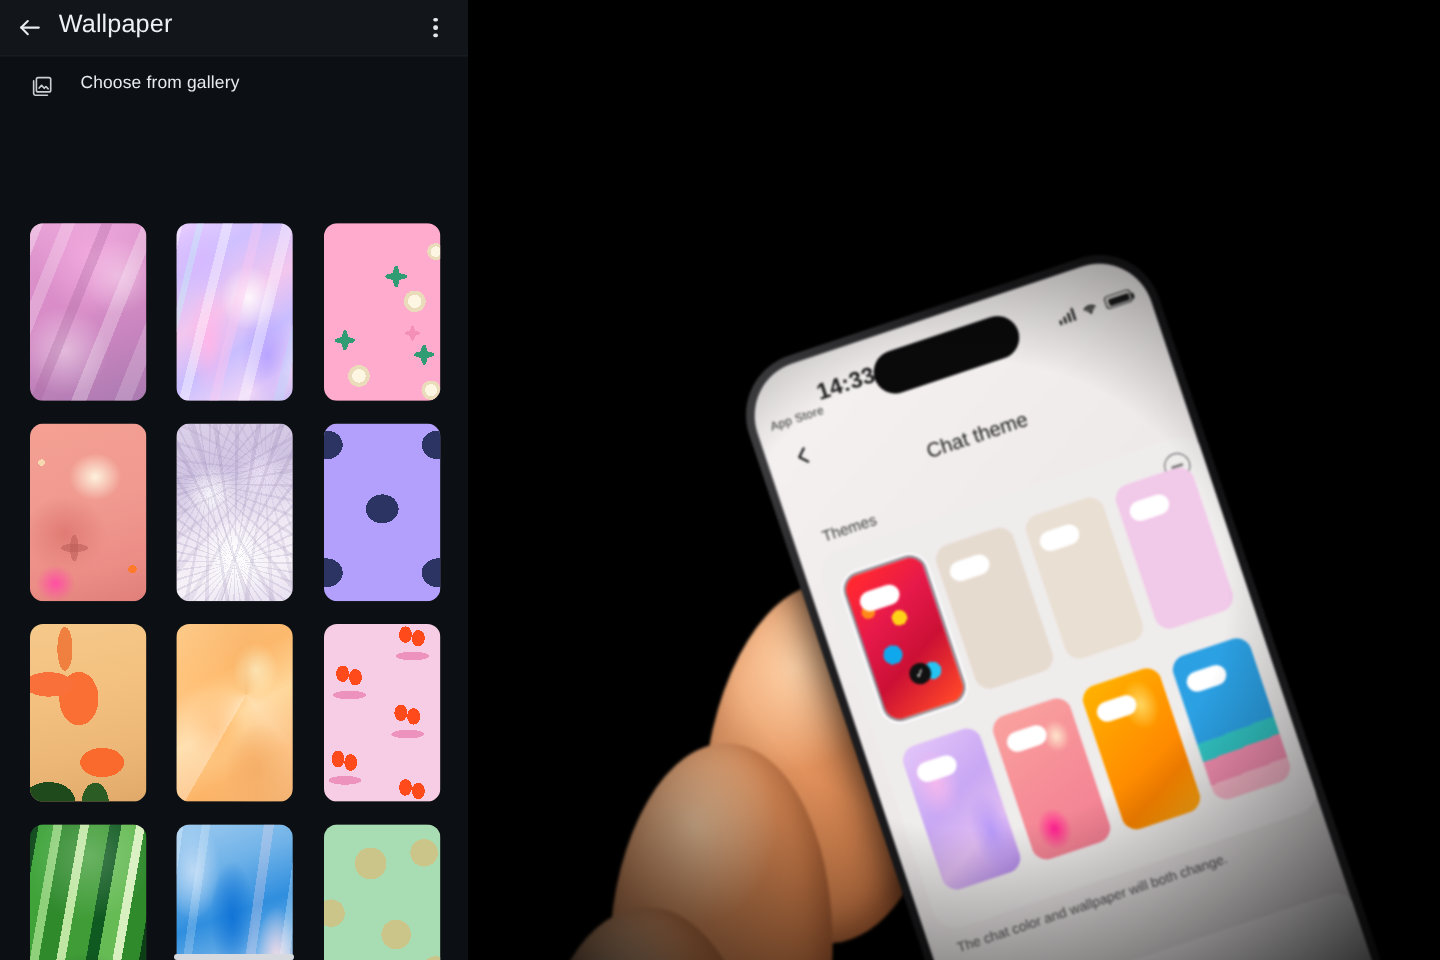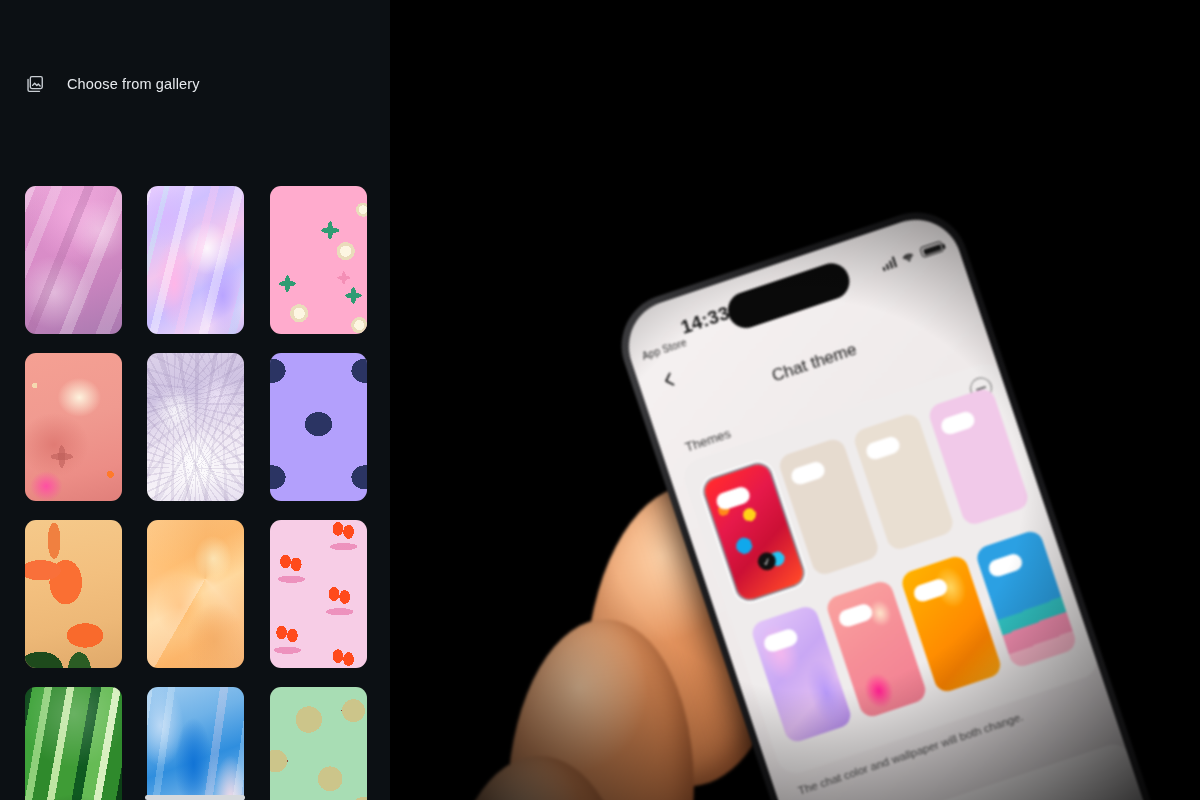--- a/index.html
+++ b/index.html
@@ -28,21 +28,21 @@
     color:#eef1f4; font-size:21px; letter-spacing:.1px; font-weight:400;
   }
   #overflow-btn {
     position:absolute; right:12px; top:8px; width:30px; height:30px;
     display:flex; flex-direction:column; align-items:center; justify-content:center; gap:3px;
   }
   #overflow-btn i { display:block; width:3.5px; height:3.5px; border-radius:50%; background:#e3e7eb; }
 
   .row-action {
     position:absolute; left:0; width:390px; height:46px;
-    display:flex; align-items:center;
+    display:flex; align-items:flex-start;
   }
   .row-action .ic {
     width:22px; height:22px; margin-left:23px; flex:0 0 22px;
     display:flex; align-items:center; justify-content:center;
   }
   .row-action .ic svg { width:22px; height:22px; display:block; }
   .row-action .lbl {
     margin-left:22px; color:#e7eaee; font-size:14.5px; letter-spacing:.15px;
   }
   #act-gallery { top:61px; }
@@ -414,20 +414,34 @@
   #phone { filter:blur(0.9px) saturate(1.04); }
   #hand  { filter:blur(1.4px); }
 </style>
 </head>
 <body>
 
 <div id="root">
 
   <div id="panel">
 
+    <div id="appbar">
+      <div id="back-btn">
+        <svg viewBox="0 0 24 24" width="22" height="22" fill="none" stroke="#e7eaee" stroke-width="1.9" stroke-linecap="round" stroke-linejoin="round">
+          <path d="M20 12H4"></path>
+            <path d="M10 6l-6 6 6 6"></path>
+        </svg>
+      </div>
+      <div id="appbar-title">Wallpaper</div>
+      <div id="overflow-btn">
+        <i></i>
+          <i></i>
+          <i></i>
+      </div>
+    </div>
 
     <div class="row-action" id="act-gallery">
       <span class="ic">
         <svg viewBox="0 0 24 24" fill="none" stroke="#c9ced4" stroke-width="1.5" stroke-linecap="round" stroke-linejoin="round">
           <rect x="8" y="4" width="13" height="13" rx="1.6"></rect>
           <path d="M5.5 7v11.5A1.5 1.5 0 0 0 7 20h11"></path>
           <path d="M10.5 13.5l2.2-2.4 2.4 2.6 1.6-1.6 2 2.1"></path>
         </svg>
       </span>
       <span class="lbl">Choose from gallery</span>

